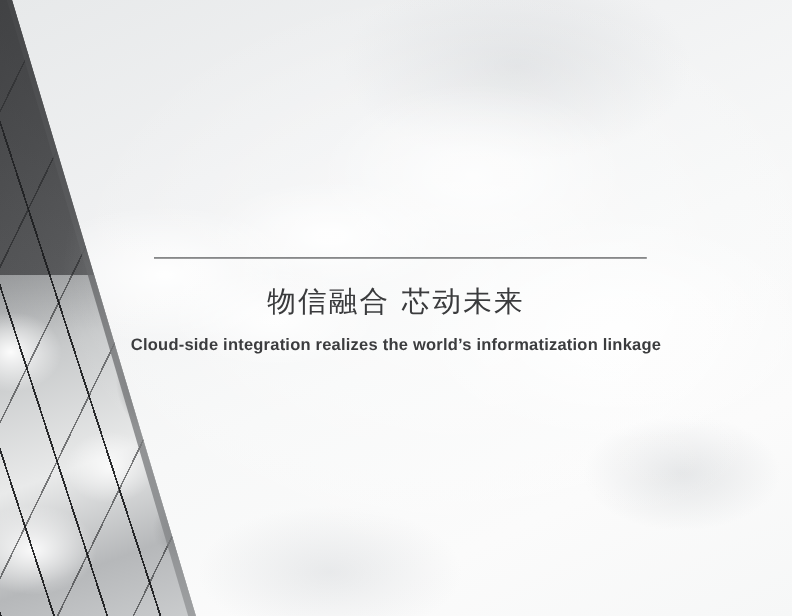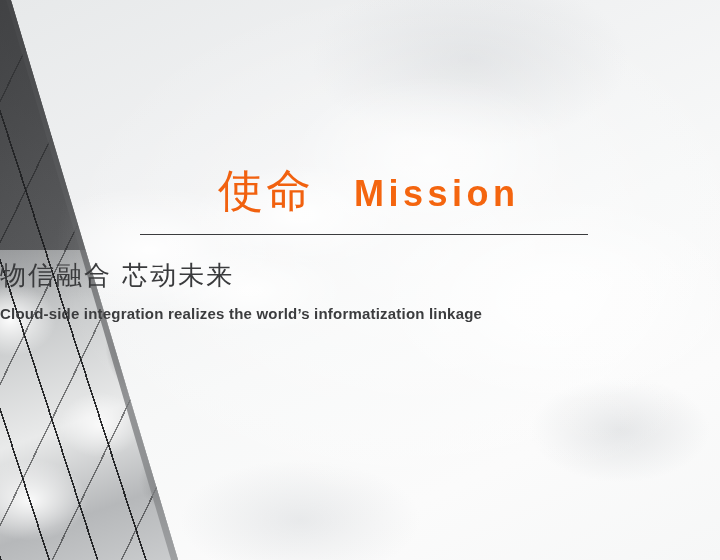--- a/index.html
+++ b/index.html
@@ -128,31 +128,32 @@
     left: 140px;
     top: 234px;
     width: 448px;
     height: 1px;
     background: #3b3c3e;
   }
   .subtitle-cn {
     position: absolute;
     left: 0; right: 0;
     top: 258px;
+    text-align: center;
     font-family: "DejaVu Sans", "Liberation Sans", sans-serif;
     font-size: 26px;
     line-height: 34px;
     color: #3a3b3d;
     letter-spacing: 2px;
   }
   .taglines {
     position: absolute;
     left: 0; right: 0;
     top: 302px;
-    text-align: left;
+    text-align: center;
   }
   .tagline {
     font-size: 15px;
     line-height: 23px;
     font-weight: 600;
     color: #3b3c3e;
     letter-spacing: 0.2px;
   }
 </style>
 </head>
@@ -169,24 +170,20 @@
       <div class="mullions"></div>
       <div class="tower-top-shade"></div>
     </div>
     <div class="tower-edge"></div>
 
     <div class="haze"></div>
   </div>
 
   <div class="content">
 
-    <div class="heading-row">
-      <div class="heading-cn">使命</div>
-      <div class="heading-en">Mission</div>
-    </div>
 
     <div class="divider"></div>
 
     <div class="subtitle-cn">物信融合 芯动未来</div>
 
     <div class="taglines">
       <div class="tagline">Cloud-side integration realizes the world’s informatization linkage</div>
     </div>
 
   </div>

